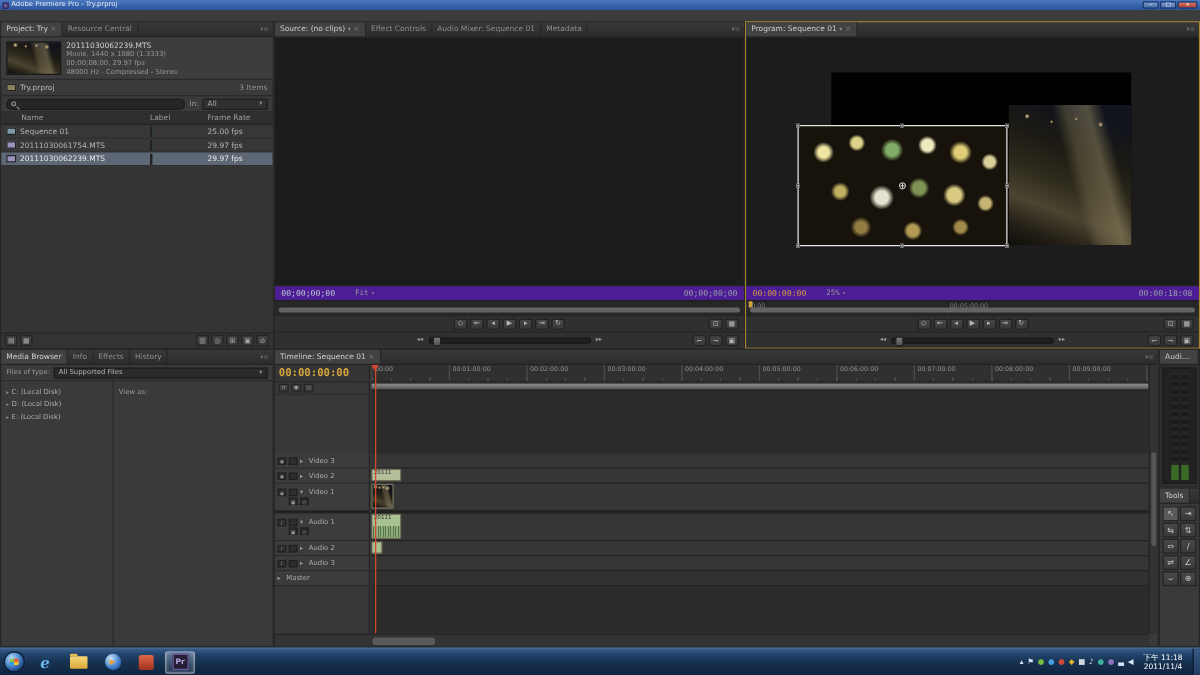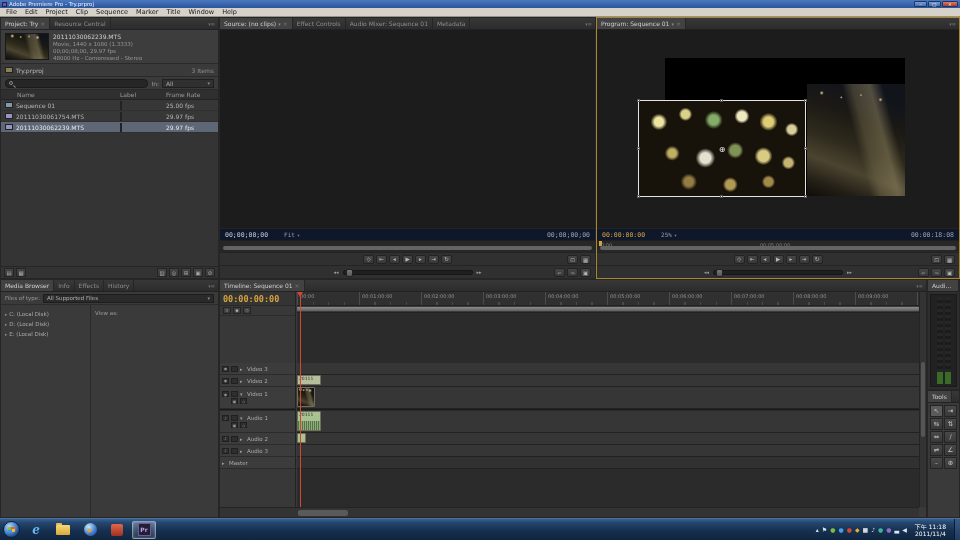--- a/index.html
+++ b/index.html
@@ -68,21 +68,21 @@
   .plistfill{flex:1;background:#343434;}
   .ptoolbar{height:12px;background:#333;border-top:1px solid #262626;display:flex;align-items:center;gap:2px;padding:0 3px;}
   .hrow{display:flex;gap:2px;align-items:center;}
   .ptspacer{flex:1;}
   .ptb{width:10px;height:9px;background:linear-gradient(#454545,#373737);border:1px solid #242424;color:#a8a8a8;
        font-size:5.5px;display:flex;align-items:center;justify-content:center;flex:none;}
 
   
   .mon-body{position:absolute;top:12px;left:0;right:0;bottom:0;display:flex;flex-direction:column;}
   .mon-screen{flex:1;background:#1c1c1c;position:relative;overflow:hidden;}
-  .tcbar{height:12px;background:#0f172a;border-top:1px solid #242424;display:flex;align-items:center;padding:0 5px;font-size:6.5px;}
+  .tcbar{height:12px;background:#4c1d95;border-top:1px solid #242424;display:flex;align-items:center;padding:0 5px;font-size:6.5px;}
   .tc-cur{color:#c3ccd4;}
   .tc-cur.orange{color:var(--accent-orange);}
   .zoomdrop{margin-left:16px;color:#9a9a9a;font-size:6px;display:flex;gap:2px;align-items:center;}
   .tc-dur{margin-left:auto;color:#9aa2a8;}
   .scrubstrip{height:12px;background:#272727;border-top:1px solid #1f1f1f;position:relative;}
   .viewbar{position:absolute;left:3px;right:3px;bottom:2px;height:4px;background:#646464;border-radius:2px;}
   .rlbl{position:absolute;top:1px;font-size:5px;color:#7f7f7f;}
   .cti-mini{position:absolute;left:2px;top:0;width:3px;height:5px;background:var(--accent-orange);}
   .transbar{height:13px;background:#303030;border-top:1px solid #242424;position:relative;
             display:flex;align-items:center;justify-content:center;gap:3px;}
@@ -229,32 +229,20 @@
   <div class="titlebar">
     <span class="appicon"></span>
     <span class="title-text">Adobe Premiere Pro - Try.prproj</span>
     <span class="win-controls">
       <span class="wbtn">–</span>
       <span class="wbtn">□</span>
       <span class="wbtn close">×</span>
     </span>
   </div>
 
-  <div class="menubar">
-
-  <span class="menu-item">File</span>
-      <span class="menu-item">Edit</span>
-      <span class="menu-item">Project</span>
-      <span class="menu-item">Clip</span>
-      <span class="menu-item">Sequence</span>
-      <span class="menu-item">Marker</span>
-      <span class="menu-item">Title</span>
-      <span class="menu-item">Window</span>
-      <span class="menu-item">Help</span>
-    </div>
 
   <div class="workspace"></div>
 
   <div class="panel" style="left:0;top:17px;width:219px;height:262px;">
     <div class="tabbar">
       <div class="tab active">
         <span>Project: Try</span>
         <span class="close-x">×</span>
       </div>
       <div class="tab">

